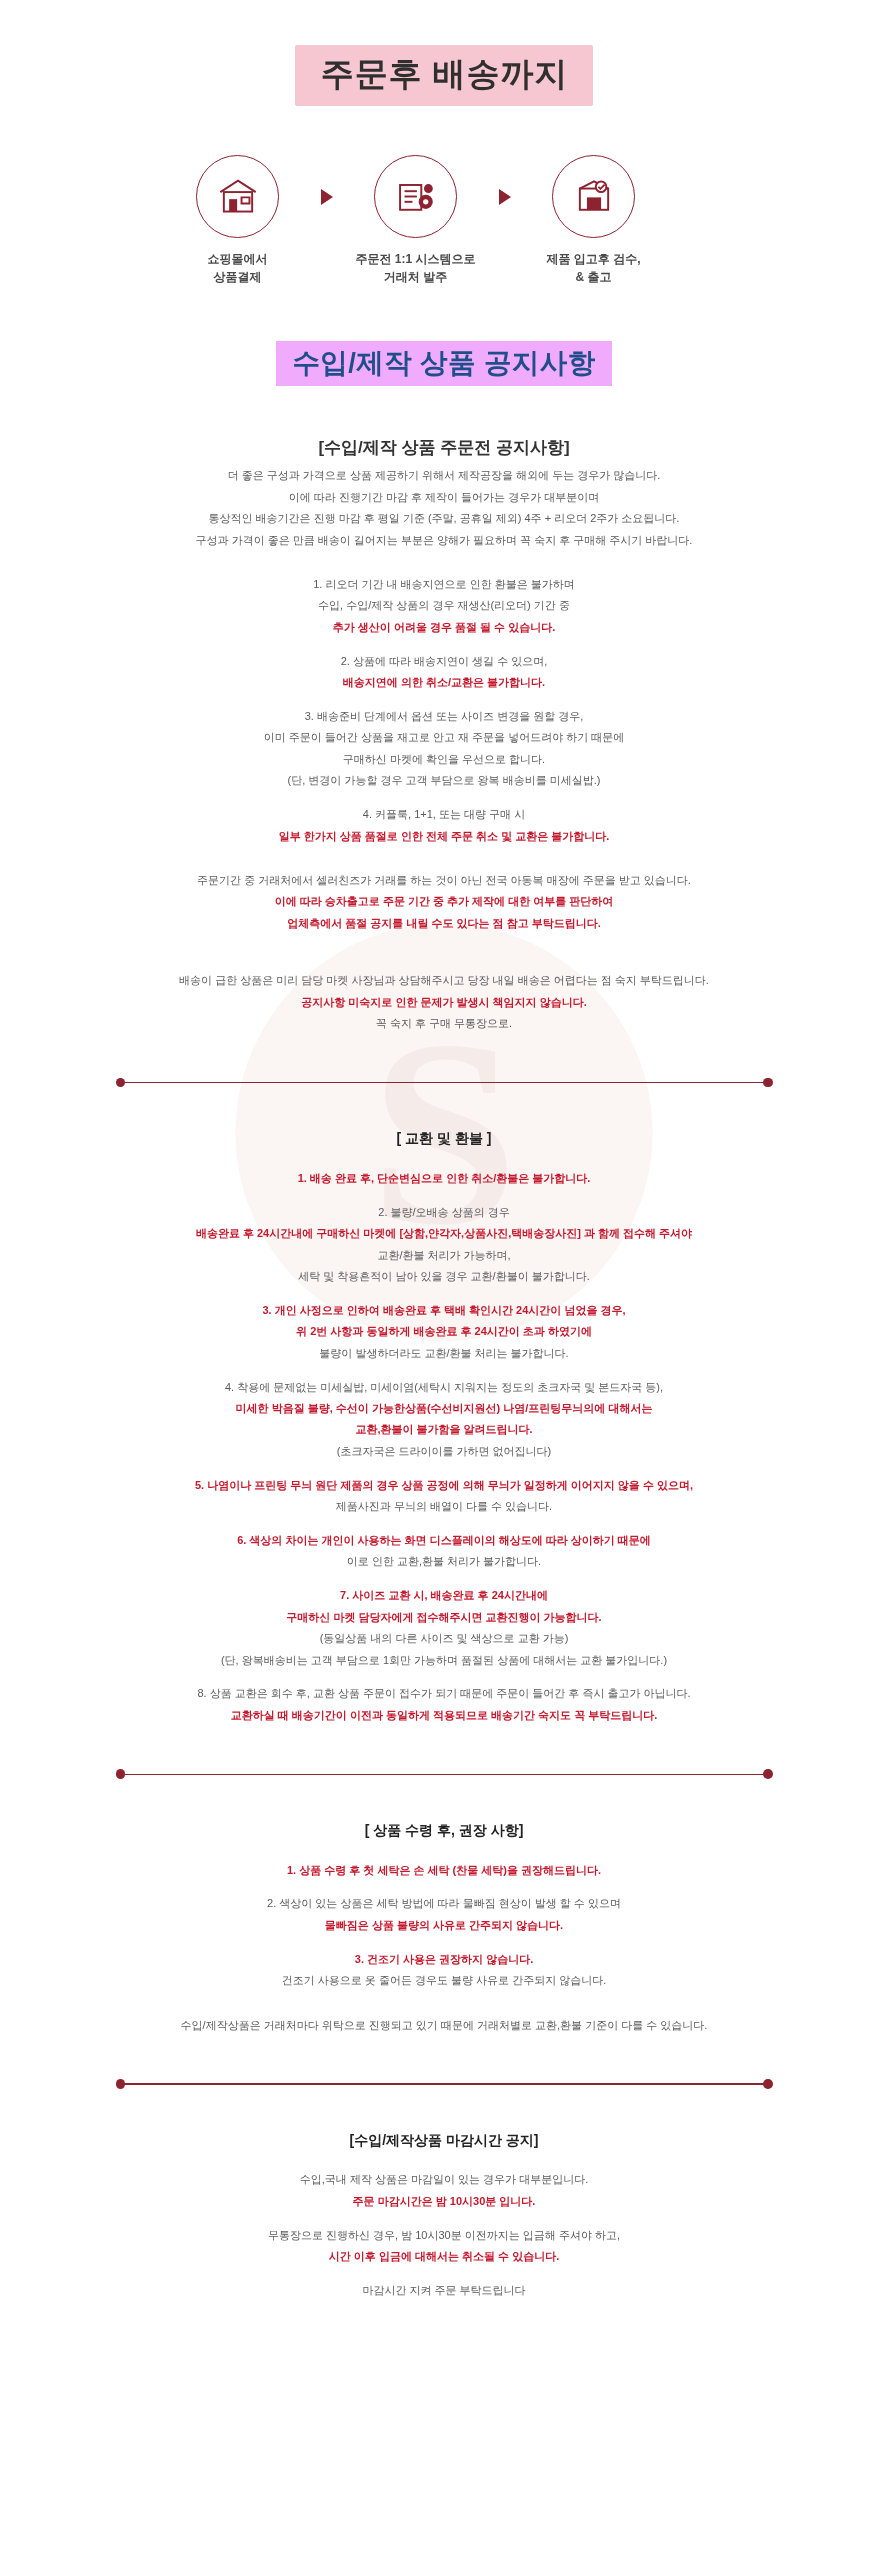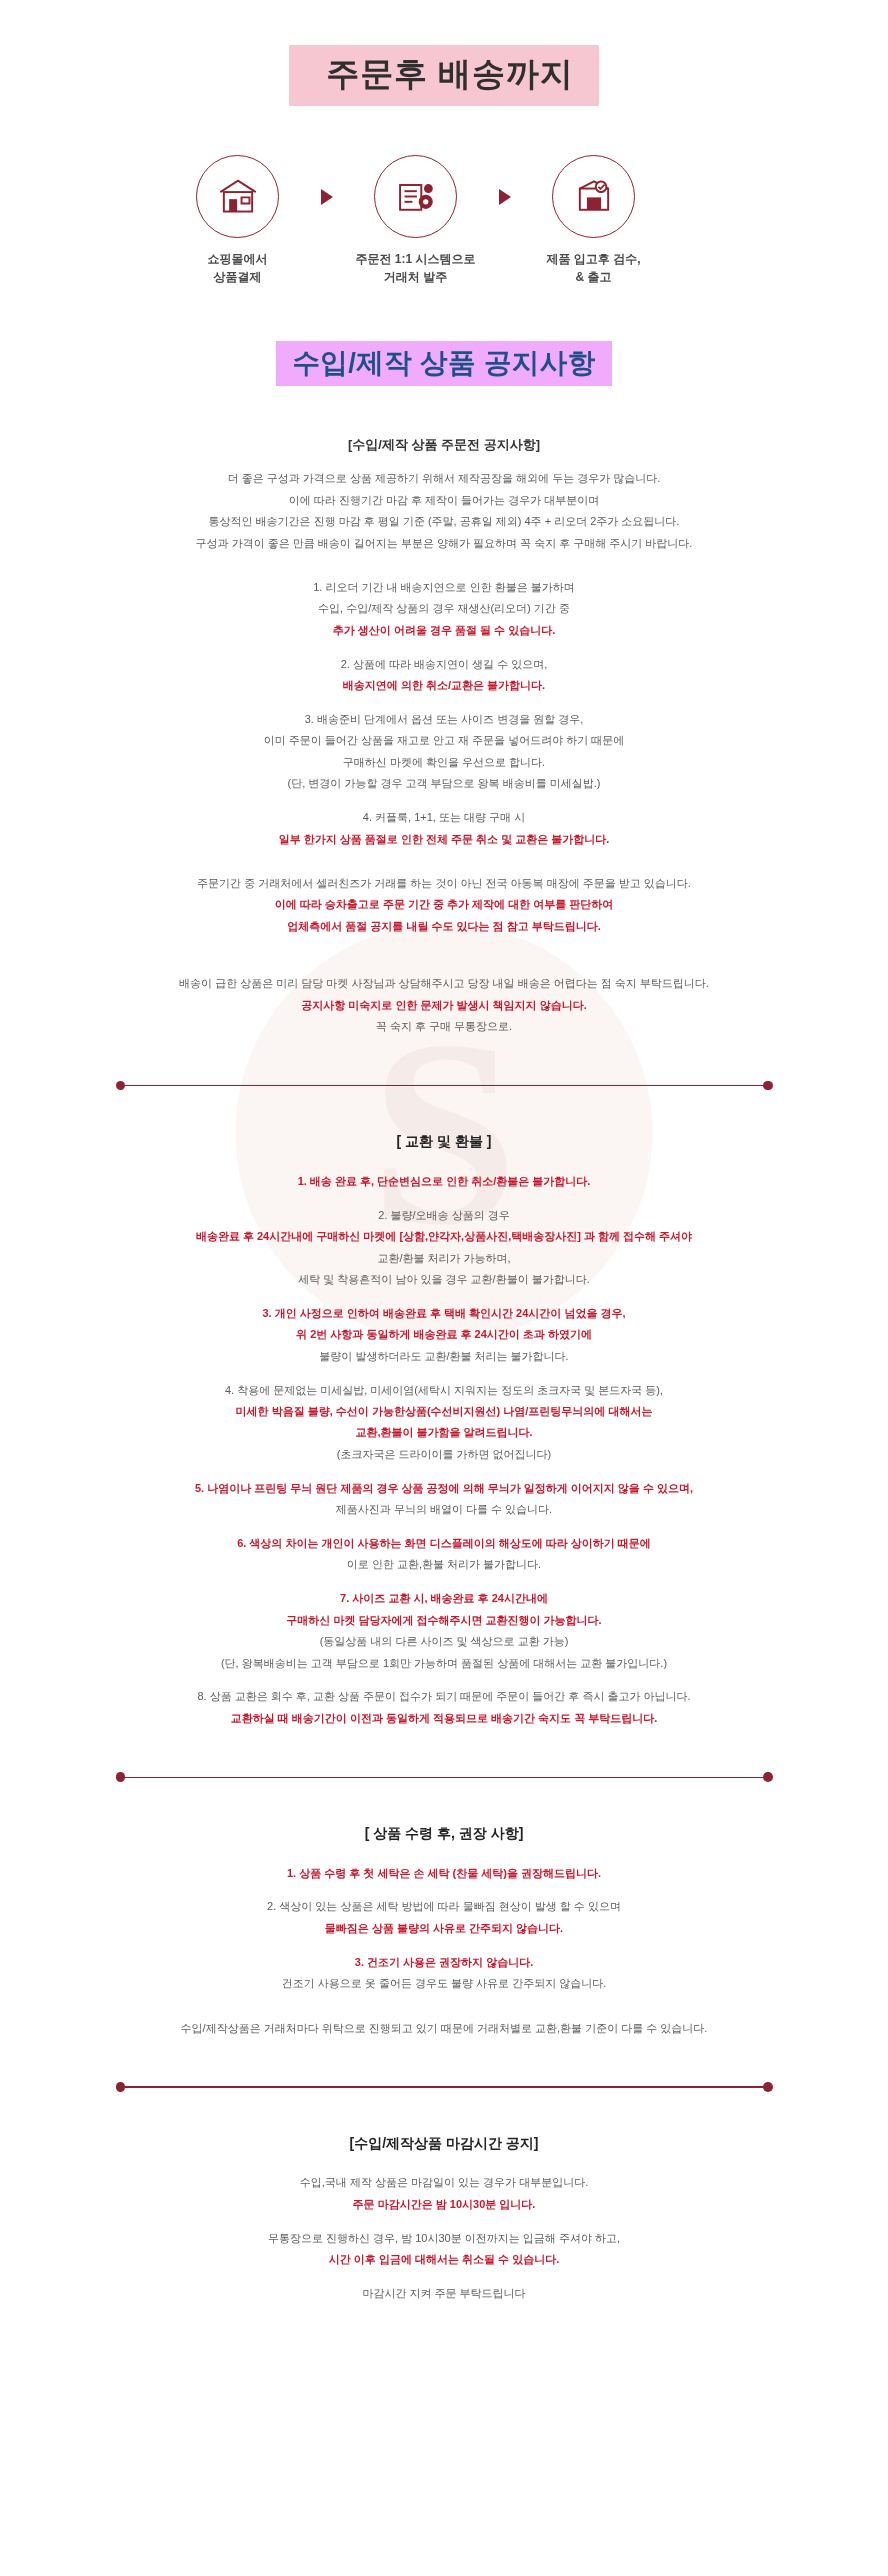--- a/index.html
+++ b/index.html
@@ -24,21 +24,21 @@
 
   
   .top-banner {
     width: 100%;
     text-align: center;
     margin-top: 9px;
   }
   .banner-pill {
     display: inline-block;
     background: #f6c7d0;
-    padding: 7px 25px 9px 37px;
+    padding: 7px 25px 9px 26px;
     border-radius: 1.8px;
   }
   .banner-pill .txt {
     font-size: 33px;
     font-weight: bold;
     color: #2f2f2f;
     letter-spacing: 0.9px;
     font-family: "Liberation Sans", sans-serif;
   }
 
@@ -126,24 +126,24 @@
   .content {
     position: relative;
     z-index: 2;
   }
   .block {
     text-align: center;
     margin: 0 auto;
     width: 764px;
   }
   .b-title {
-    font-size: 13px;
+    font-size: 17px;
     font-weight: bold;
     color: #333;
-    margin-bottom: 14px;
+    margin-bottom: 6px;
   }
   .line {
     font-size: 11px;
     line-height: 1.95;
     color: #5a5a5a;
   }
   .line.em {
     color: #c5192d;
     font-weight: bold;
   }

